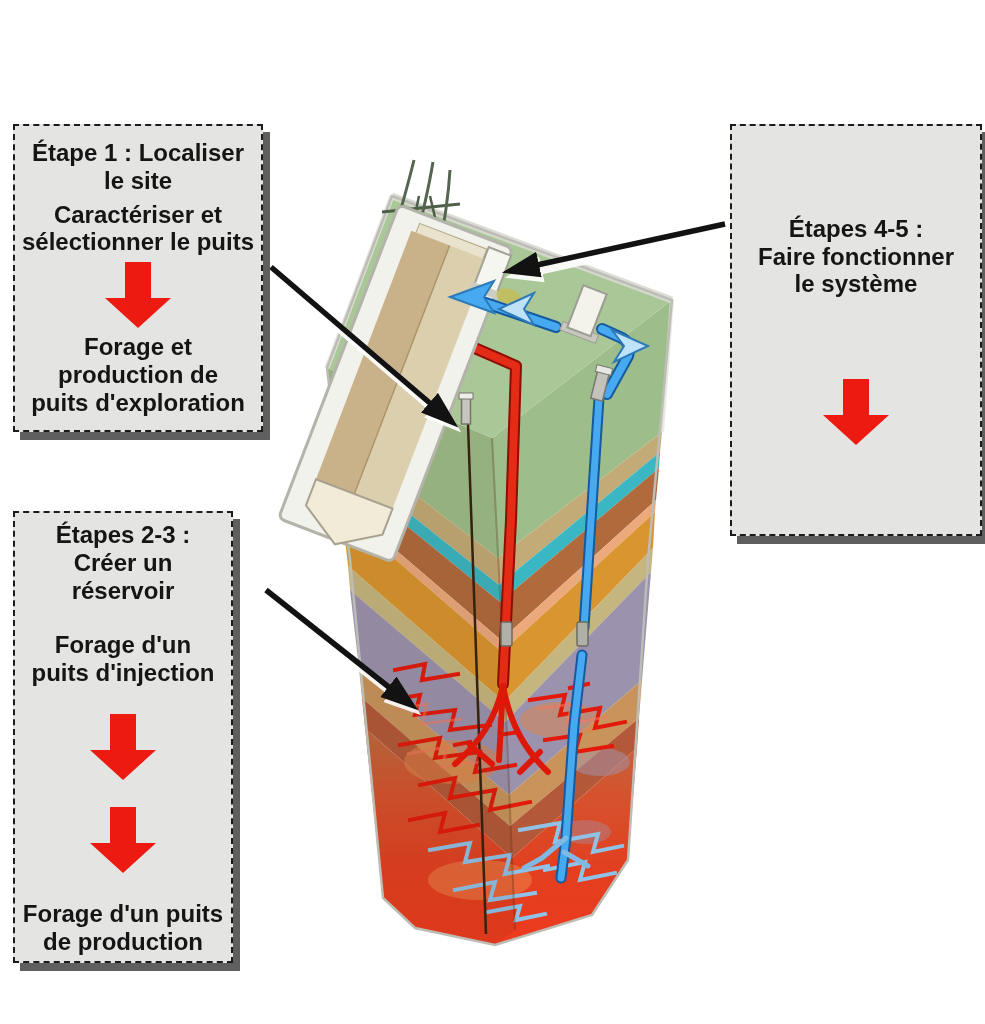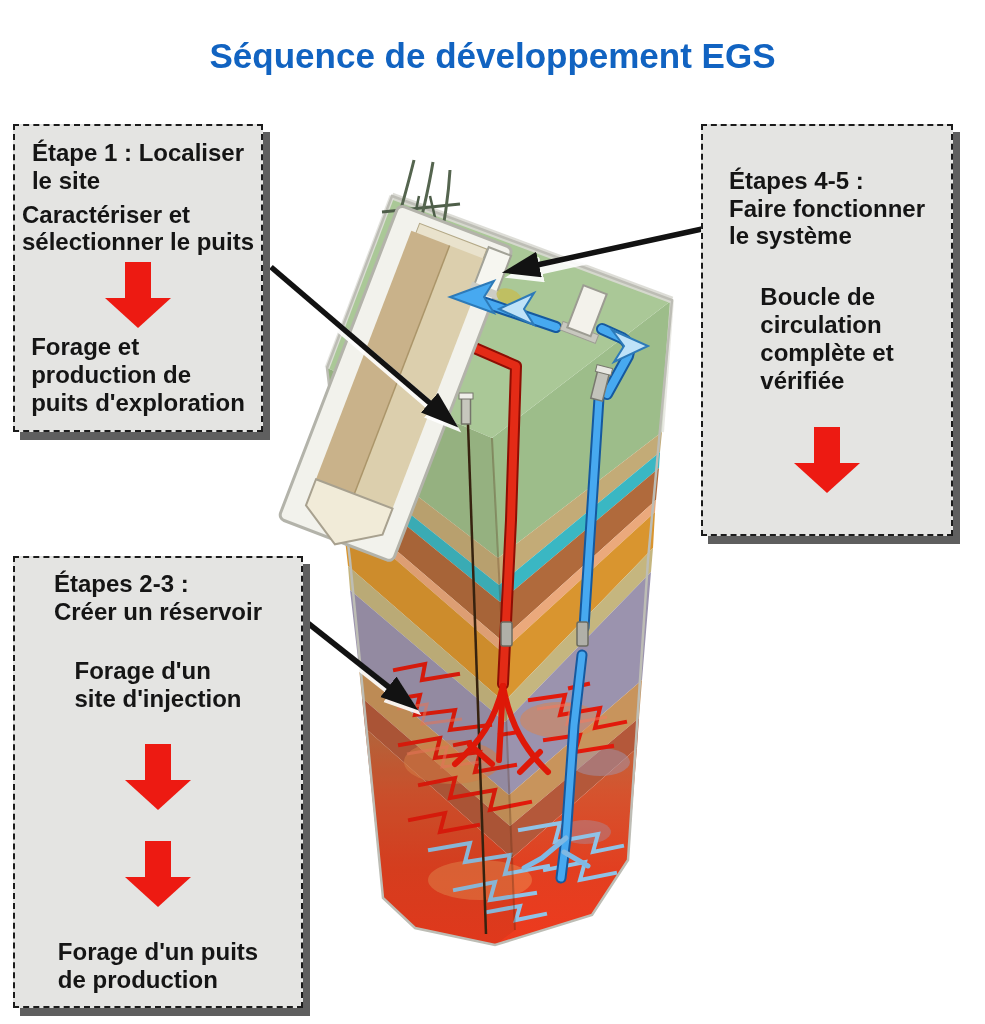--- a/index.html
+++ b/index.html
@@ -4,36 +4,35 @@
 <style>
   html,body{margin:0;padding:0;background:#ffffff;}
   #canvas{position:relative;width:985px;height:1024px;background:#ffffff;overflow:hidden;
           font-family:"Liberation Sans",sans-serif;}
   #canvas svg{position:absolute;left:0;top:0;}
   .page-title{position:absolute;top:36px;left:0;width:100%;margin:0;text-align:center;
           font-size:35px;font-weight:700;color:#1163c1;}
   .stepbox{position:absolute;background:#e4e4e2;border:2px dashed #1b1b1b;
           box-shadow:7px 8px 0 #5f5f5f;display:flex;flex-direction:column;align-items:center;
           justify-content:space-evenly;padding:8px 4px;box-sizing:border-box;}
-  .bx-title,.bx-text{white-space:pre-line;text-align:left;font-weight:700;color:#151515;
+  .bx-title,.bx-text{white-space:pre-line;text-align:center;font-weight:700;color:#151515;
           font-size:24px;line-height:1.16;margin:0;}
   .box1{left:13px;top:124px;width:250px;height:308px;}
-  .box2{left:701px;top:124px;width:252px;height:412px;}
-  .box3{left:13px;top:556px;width:290px;height:452px;gap:27px;}
+  .box2{left:730px;top:124px;width:252px;height:412px;}
+  .box3{left:13px;top:511px;width:220px;height:452px;gap:27px;}
   .ra{display:flex;flex-direction:column;align-items:center;}
   .ra-stem{width:26px;height:36px;background:#ed1a12;}
   .ra-head{width:0;height:0;border-left:33px solid transparent;border-right:33px solid transparent;
           border-top:30px solid #ed1a12;}
 </style>
 </head>
 <body>
 
 <div id="canvas">
 
-  <h1 class="page-title">Séquence de développement EGS</h1>
 
   <svg width="985" height="1024" viewBox="0 0 985 1024">
     <defs>
       <linearGradient id="gRes" x1="0" y1="0" x2="0" y2="1">
         <stop offset="0" stop-color="#bc6a40"></stop>
         <stop offset="0.3" stop-color="#d5532e"></stop>
         <stop offset="0.65" stop-color="#e23f20"></stop>
         <stop offset="1" stop-color="#ee3a1e"></stop>
       </linearGradient>
       <marker id="ah-b" markerUnits="userSpaceOnUse" markerWidth="44" markerHeight="30" refX="2" refY="13" orient="auto">
@@ -198,35 +197,31 @@
       </div>
     <div class="bx-text">Forage et
 production de
 puits d'exploration</div>
   </div>
 
   <div class="stepbox box2">
     <div class="bx-title">Étapes 4-5 :
 Faire fonctionner
 le système</div>
-    <div class="bx-text">Boucle de
-circulation
-complète et
-vérifiée</div>
     <div class="ra">
         <span class="ra-stem"></span>
         <span class="ra-head"></span>
       </div>
   </div>
 
   <div class="stepbox box3">
     <div class="bx-title">Étapes 2-3 :
 Créer un réservoir</div>
     <div class="bx-text">Forage d'un
-site d'injection</div>
+puits d'injection</div>
     <div class="ra">
         <span class="ra-stem"></span>
         <span class="ra-head"></span>
       </div>
     <div class="ra">
         <span class="ra-stem"></span>
         <span class="ra-head"></span>
       </div>
     <div class="bx-text">Forage d'un puits
 de production</div>

